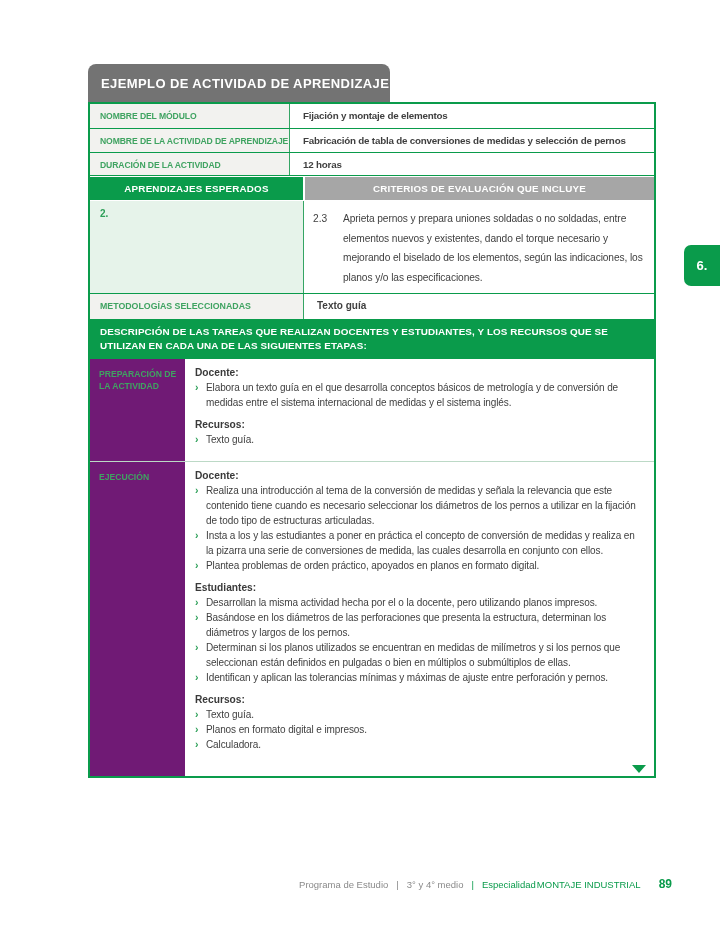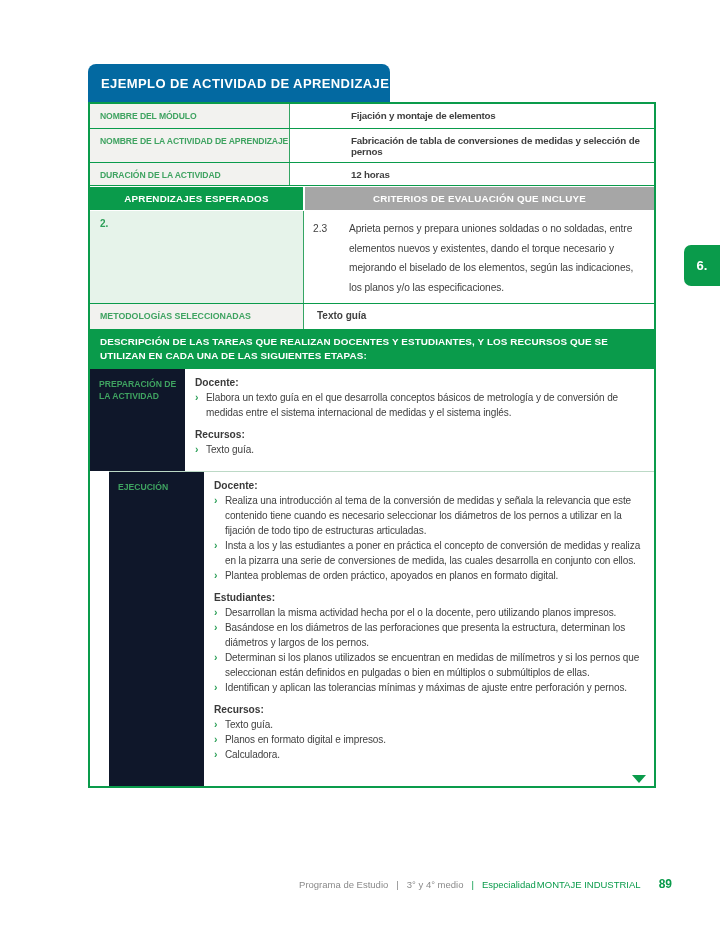--- a/index.html
+++ b/index.html
@@ -12,86 +12,85 @@
   
   .chapter-tab {
     position:absolute; left:684px; top:245px; width:36px; height:41px;
     background:#0a9b4b; border-radius:7px 0 0 7px;
     display:flex; align-items:center; justify-content:center;
     color:#ffffff; font-weight:bold; font-size:13px;
   }
   
   .content { position:absolute; left:88px; top:64px; width:568px; }
   .title-box {
-    width:302px; height:38px; background:#0369a1;
+    width:302px; height:38px; background:#737373;
     border-radius:8px 8px 0 0;
     color:#ffffff; font-weight:bold; font-size:13px; letter-spacing:0.4px;
     display:flex; align-items:center; padding-left:13px;
   }
   .table {
     position:relative; width:568px;
     border:2px solid #0a9b4b; background:#ffffff;
   }
   
   .info-row { display:flex; border-bottom:1px solid #0a9b4b; background:#ffffff; }
   .info-row .lbl {
     flex:0 0 200px; background:#f2f2ef; border-right:1px solid #35a564;
     color:#3fa361; font-weight:bold; font-size:8.6px; letter-spacing:-0.1px;
     padding:7px 4px 5px 10px; white-space:nowrap; overflow:hidden;
   }
   .info-row .val {
     flex:1; color:#3f3f3f; font-weight:bold; font-size:9.8px; letter-spacing:-0.2px;
     padding:6px 6px 5px 13px;
-    margin-left:48px;
   }
   .row-h1 { min-height:25px; } .row-h2 { min-height:24px; } .row-h3 { min-height:21px; }
   
   .hdr-row { display:flex; gap:2px; background:#ffffff; padding:1px 0; }
   .hdr-cell {
     min-height:23px; display:flex; align-items:center; justify-content:center;
     color:#ffffff; font-weight:bold; font-size:9.8px; letter-spacing:0.2px;
     text-align:center; padding:4px 6px;
   }
   .hdr-left  { flex:0 0 213px; background:#0a9b4b; }
   .hdr-right { flex:1; background:#a6a6a6; }
   
   .crit-row { display:flex; border-bottom:1px solid #0a9b4b; min-height:83px; }
   .obj-cell {
     flex:0 0 214px; background:#e6f3ea; border-right:1px solid #35a564;
     padding:7px 10px 6px 10px;
   }
   .obj-num { color:#2fa05a; font-weight:bold; font-size:10px; margin-bottom:1px; }
   .obj-text { color:#3f3f3f; font-size:9.7px; line-height:14.5px; letter-spacing:-0.2px; }
-  .crit-cell { flex:1; background:#ffffff; padding:8px 10px 6px 9px; display:flex; gap:18px; }
+  .crit-cell { flex:1; background:#ffffff; padding:8px 10px 6px 9px; display:flex; gap:12px; }
   .crit-num { flex:0 0 18px; color:#3f3f3f; font-size:10.2px; line-height:19.5px; }
   .crit-text { color:#3f3f3f; font-size:10.2px; line-height:19.5px; letter-spacing:-0.1px; }
   
   .meth-row { display:flex; min-height:25px; }
   .meth-row .lbl {
     flex:0 0 214px; background:#f2f2ef; border-right:1px solid #35a564;
     color:#3fa361; font-weight:bold; font-size:8.8px;
     padding:7px 4px 5px 10px; white-space:nowrap; overflow:hidden;
   }
   .meth-row .val { flex:1; color:#3f3f3f; font-weight:bold; font-size:10px; padding:6px 6px 5px 13px; }
   
   .banner {
     background:#0a9b4b; color:#ffffff; font-weight:bold; font-size:9.9px;
     line-height:13.5px; letter-spacing:0.1px; padding:6px 14px 7px 10px;
   }
   
   .stage-row { display:flex; }
   .stage-row + .stage-row { border-top:1px solid #bcd9c6; }
   .stage-lbl {
-    flex:0 0 95px; background:#0f172a;
+    flex:0 0 95px; background:#701a75;
     color:#3fa361; font-weight:bold; font-size:8.6px; line-height:12px;
     padding:9px 6px 6px 9px;
   }
   .stage-content { flex:1; background:#ffffff; padding:8px 12px 8px 10px; }
   .stage-prep { min-height:102px; }
-  .stage-exec { min-height:315px;margin-left:19px; }
+  .stage-exec { min-height:315px; }
   .group + .group { margin-top:9px; }
   .group-heading { color:#3a3a3a; font-weight:bold; font-size:10.2px; margin-bottom:2px; }
   .bullet { display:flex; }
   .bullet-marker {
     flex:0 0 11px; color:#2fa05a; font-weight:bold; font-size:10.5px; line-height:15px;
   }
   .bullet-text { color:#3f3f3f; font-size:10px; line-height:15px; letter-spacing:-0.1px; }
   
   .continue-arrow {
     position:absolute; right:8px; bottom:3px; width:0; height:0;

